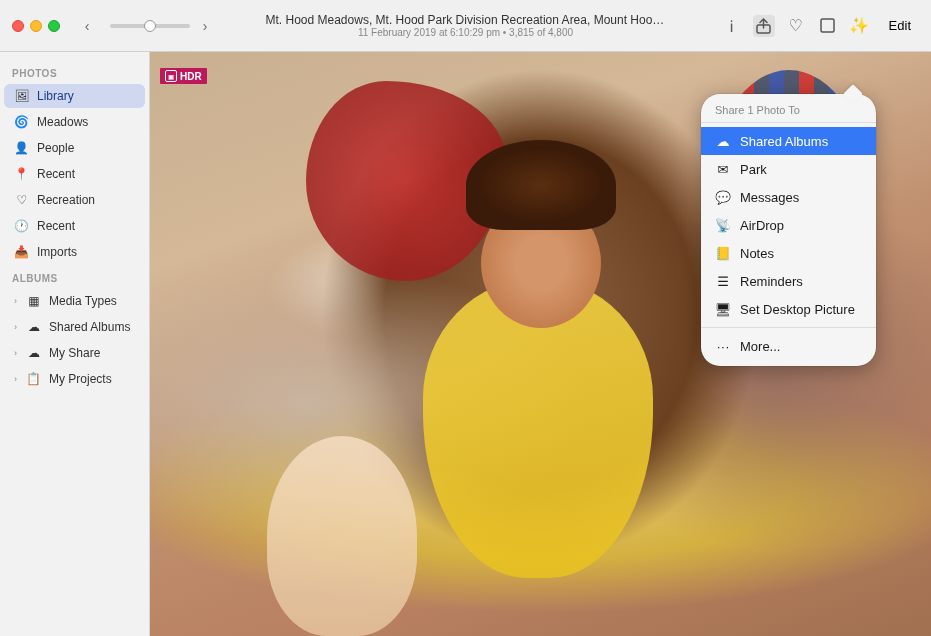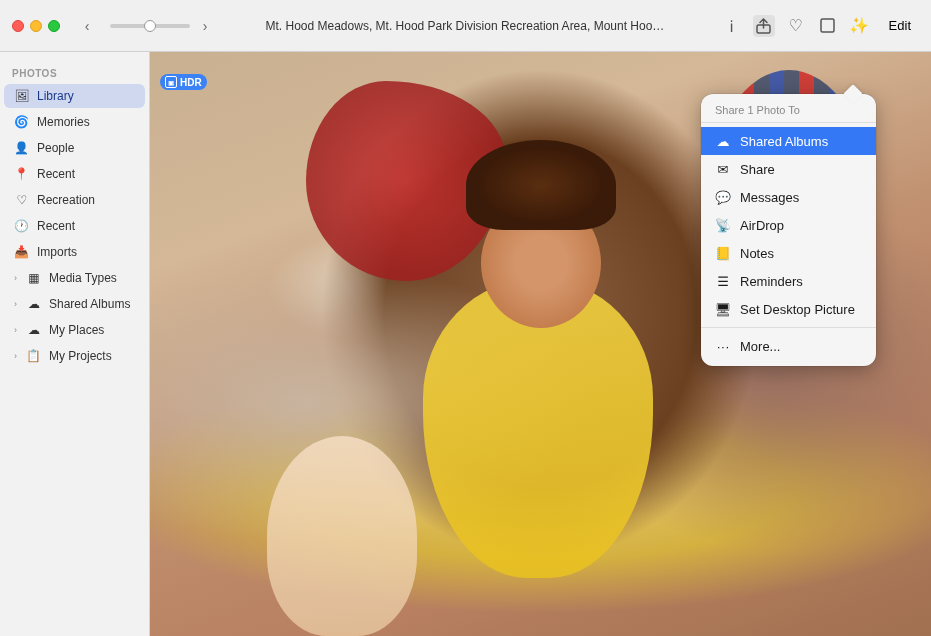--- a/index.html
+++ b/index.html
@@ -204,28 +204,28 @@
           #e0c4a0 40%,
           #d4b090 60%,
           #c8a07a 80%,
           #c09070 100%
         );
       position: relative;
     }
 
     .hdr-badge {
       position: absolute;
-      top: 22px;
+      top: 16px;
       left: 10px;
-      background: #3b82f6;
+      background: #be185d;
       color: white;
       font-size: 10px;
       font-weight: 700;
       padding: 2px 5px;
-      border-radius: 8px;
+      border-radius: 1px;
       display: flex;
       align-items: center;
       gap: 3px;
       z-index: 5;
     }
     .hdr-icon-box {
       width: 12px;
       height: 12px;
       border: 1.5px solid white;
       border-radius: 2px;
@@ -235,21 +235,21 @@
       font-size: 6px;
     }
 
     
     .share-dropdown {
       position: absolute;
       top: 42px;
       right: 55px;
       width: 175px;
       background: #f5f5f5;
-      border-radius: 12px;
+      border-radius: 19px;
       box-shadow: 0 4px 20px rgba(0,0,0,0.3), 0 0 0 0.5px rgba(0,0,0,0.15);
       z-index: 100;
       padding: 6px 0;
     }
     .dropdown-title {
       font-size: 11px;
       font-weight: 500;
       color: #888;
       padding: 4px 14px 6px 14px;
       border-bottom: 1px solid #ddd;
@@ -311,20 +311,21 @@
     <div class="slider-area">
       <div class="slider-track">
         <div class="slider-thumb"></div>
       </div>
     </div>
     <div class="nav-btn">›</div>
   </div>
 
   <div class="title-center">
     <div class="photo-title">Mt. Hood Meadows, Mt. Hood Park Division Recreation Area, Mount Hood Parkdale, O...</div>
+    <div class="photo-subtitle">11 February 2019  at 6:10:29 pm  •  3,815 of 4,800</div>
   </div>
 
   <div class="toolbar-right">
     <div class="toolbar-icon">ℹ</div>
     <div class="toolbar-icon active">
       <svg width="15" height="16" viewBox="0 0 15 16" fill="none">
         <path d="M7.5 1v9M4 4.5L7.5 1 11 4.5" stroke="#555" stroke-width="1.5" stroke-linecap="round" stroke-linejoin="round"></path>
         <rect x="1" y="7" width="13" height="8" rx="1.5" stroke="#555" stroke-width="1.5" fill="none"></rect>
       </svg>
     </div>
@@ -343,21 +344,21 @@
 
   <div class="sidebar">
     <div class="sidebar-section-label">Photos</div>
 
     <div class="sidebar-item active">
       <span class="sidebar-icon">🖼</span>
       <span class="sidebar-item-label">Library</span>
     </div>
     <div class="sidebar-item">
       <span class="sidebar-icon">🌀</span>
-      <span class="sidebar-item-label">Memories</span>
+      <span class="sidebar-item-label">Meadows</span>
     </div>
     <div class="sidebar-item">
       <span class="sidebar-icon">👤</span>
       <span class="sidebar-item-label">People</span>
     </div>
     <div class="sidebar-item">
       <span class="sidebar-icon">📍</span>
       <span class="sidebar-item-label">Recent</span>
     </div>
     <div class="sidebar-item">
@@ -366,35 +367,36 @@
     </div>
     <div class="sidebar-item">
       <span class="sidebar-icon">🕐</span>
       <span class="sidebar-item-label">Recent</span>
     </div>
     <div class="sidebar-item">
       <span class="sidebar-icon">📥</span>
       <span class="sidebar-item-label">Imports</span>
     </div>
 
+    <div class="sidebar-section-label">Albums</div>
 
     <div class="sidebar-item">
       <span class="sidebar-expand">›</span>
       <span class="sidebar-icon">▦</span>
       <span class="sidebar-item-label">Media Types</span>
     </div>
     <div class="sidebar-item">
       <span class="sidebar-expand">›</span>
       <span class="sidebar-icon">☁</span>
       <span class="sidebar-item-label">Shared Albums</span>
     </div>
     <div class="sidebar-item">
       <span class="sidebar-expand">›</span>
       <span class="sidebar-icon">☁</span>
-      <span class="sidebar-item-label">My Places</span>
+      <span class="sidebar-item-label">My Share</span>
     </div>
 
 
     <div class="sidebar-item">
       <span class="sidebar-expand">›</span>
       <span class="sidebar-icon">📋</span>
       <span class="sidebar-item-label">My Projects</span>
     </div>
   </div>
 
@@ -432,21 +434,21 @@
 
     <div class="share-dropdown">
       <div class="dropdown-title">Share 1 Photo To</div>
 
       <div class="dropdown-item selected">
         <span class="di-icon">☁</span>
         <span>Shared Albums</span>
       </div>
       <div class="dropdown-item">
         <span class="di-icon">✉</span>
-        <span>Share</span>
+        <span>Park</span>
       </div>
       <div class="dropdown-item">
         <span class="di-icon">💬</span>
         <span>Messages</span>
       </div>
       <div class="dropdown-item">
         <span class="di-icon">📡</span>
         <span>AirDrop</span>
       </div>
       <div class="dropdown-item">

